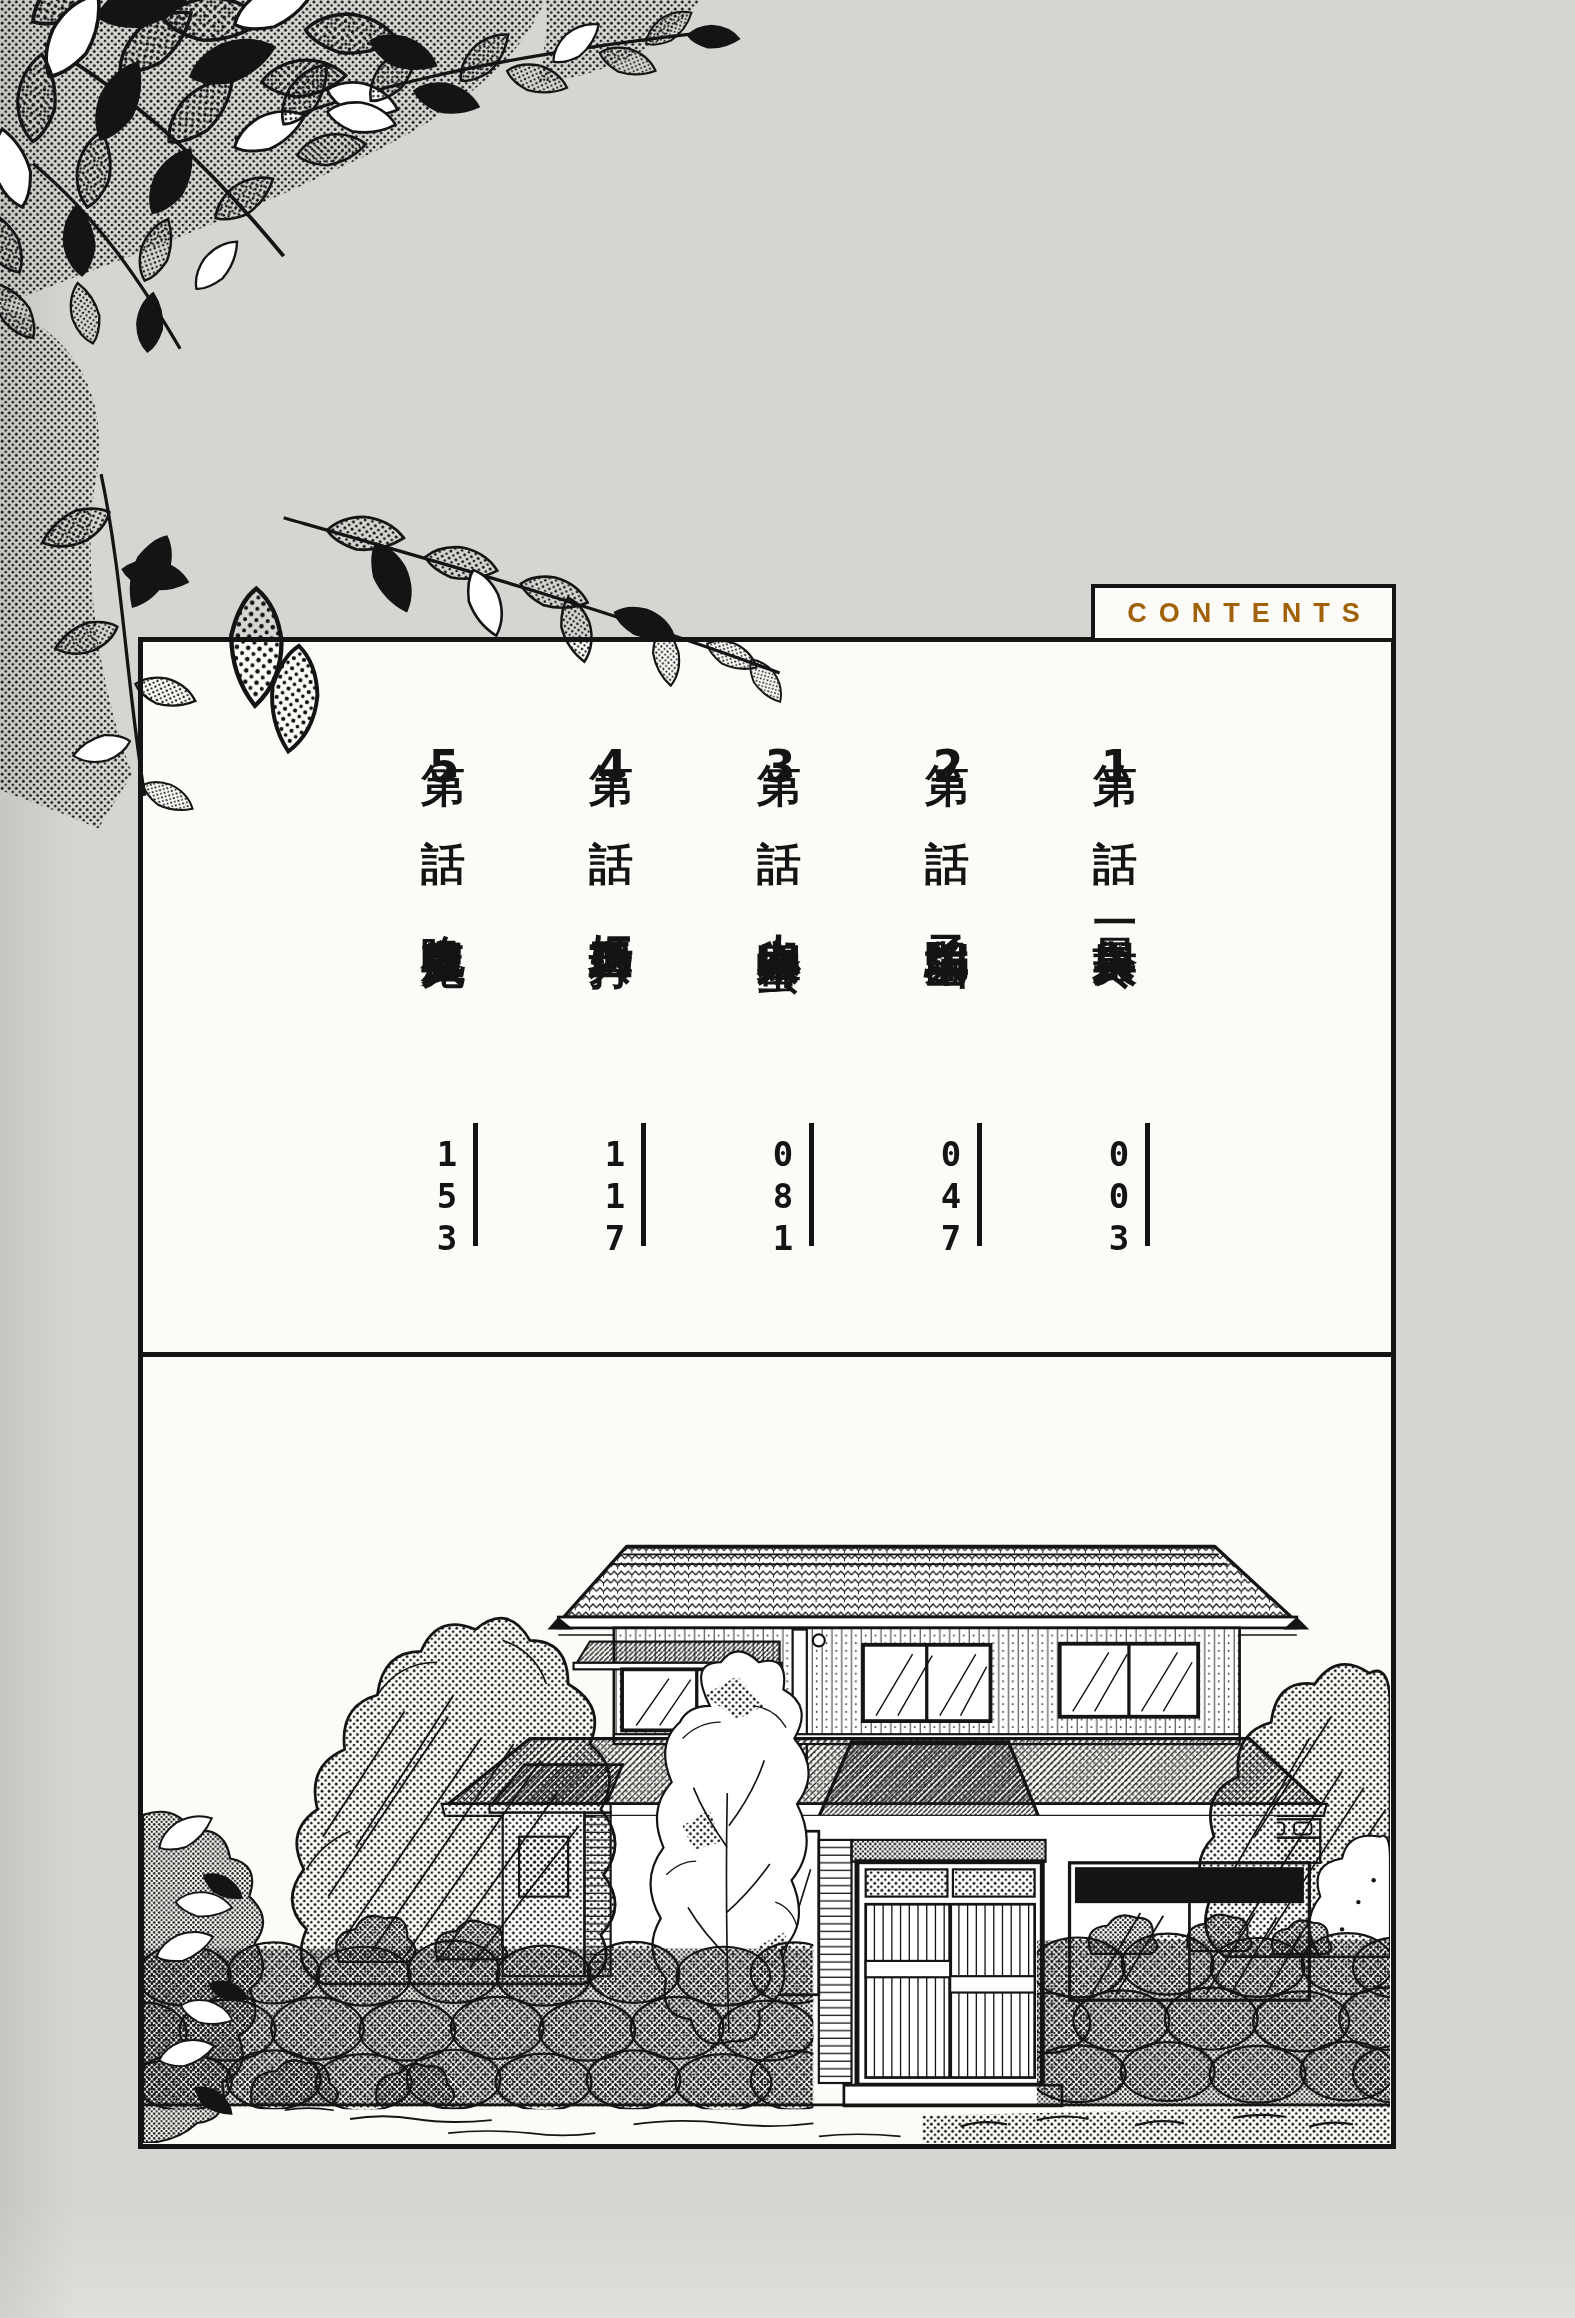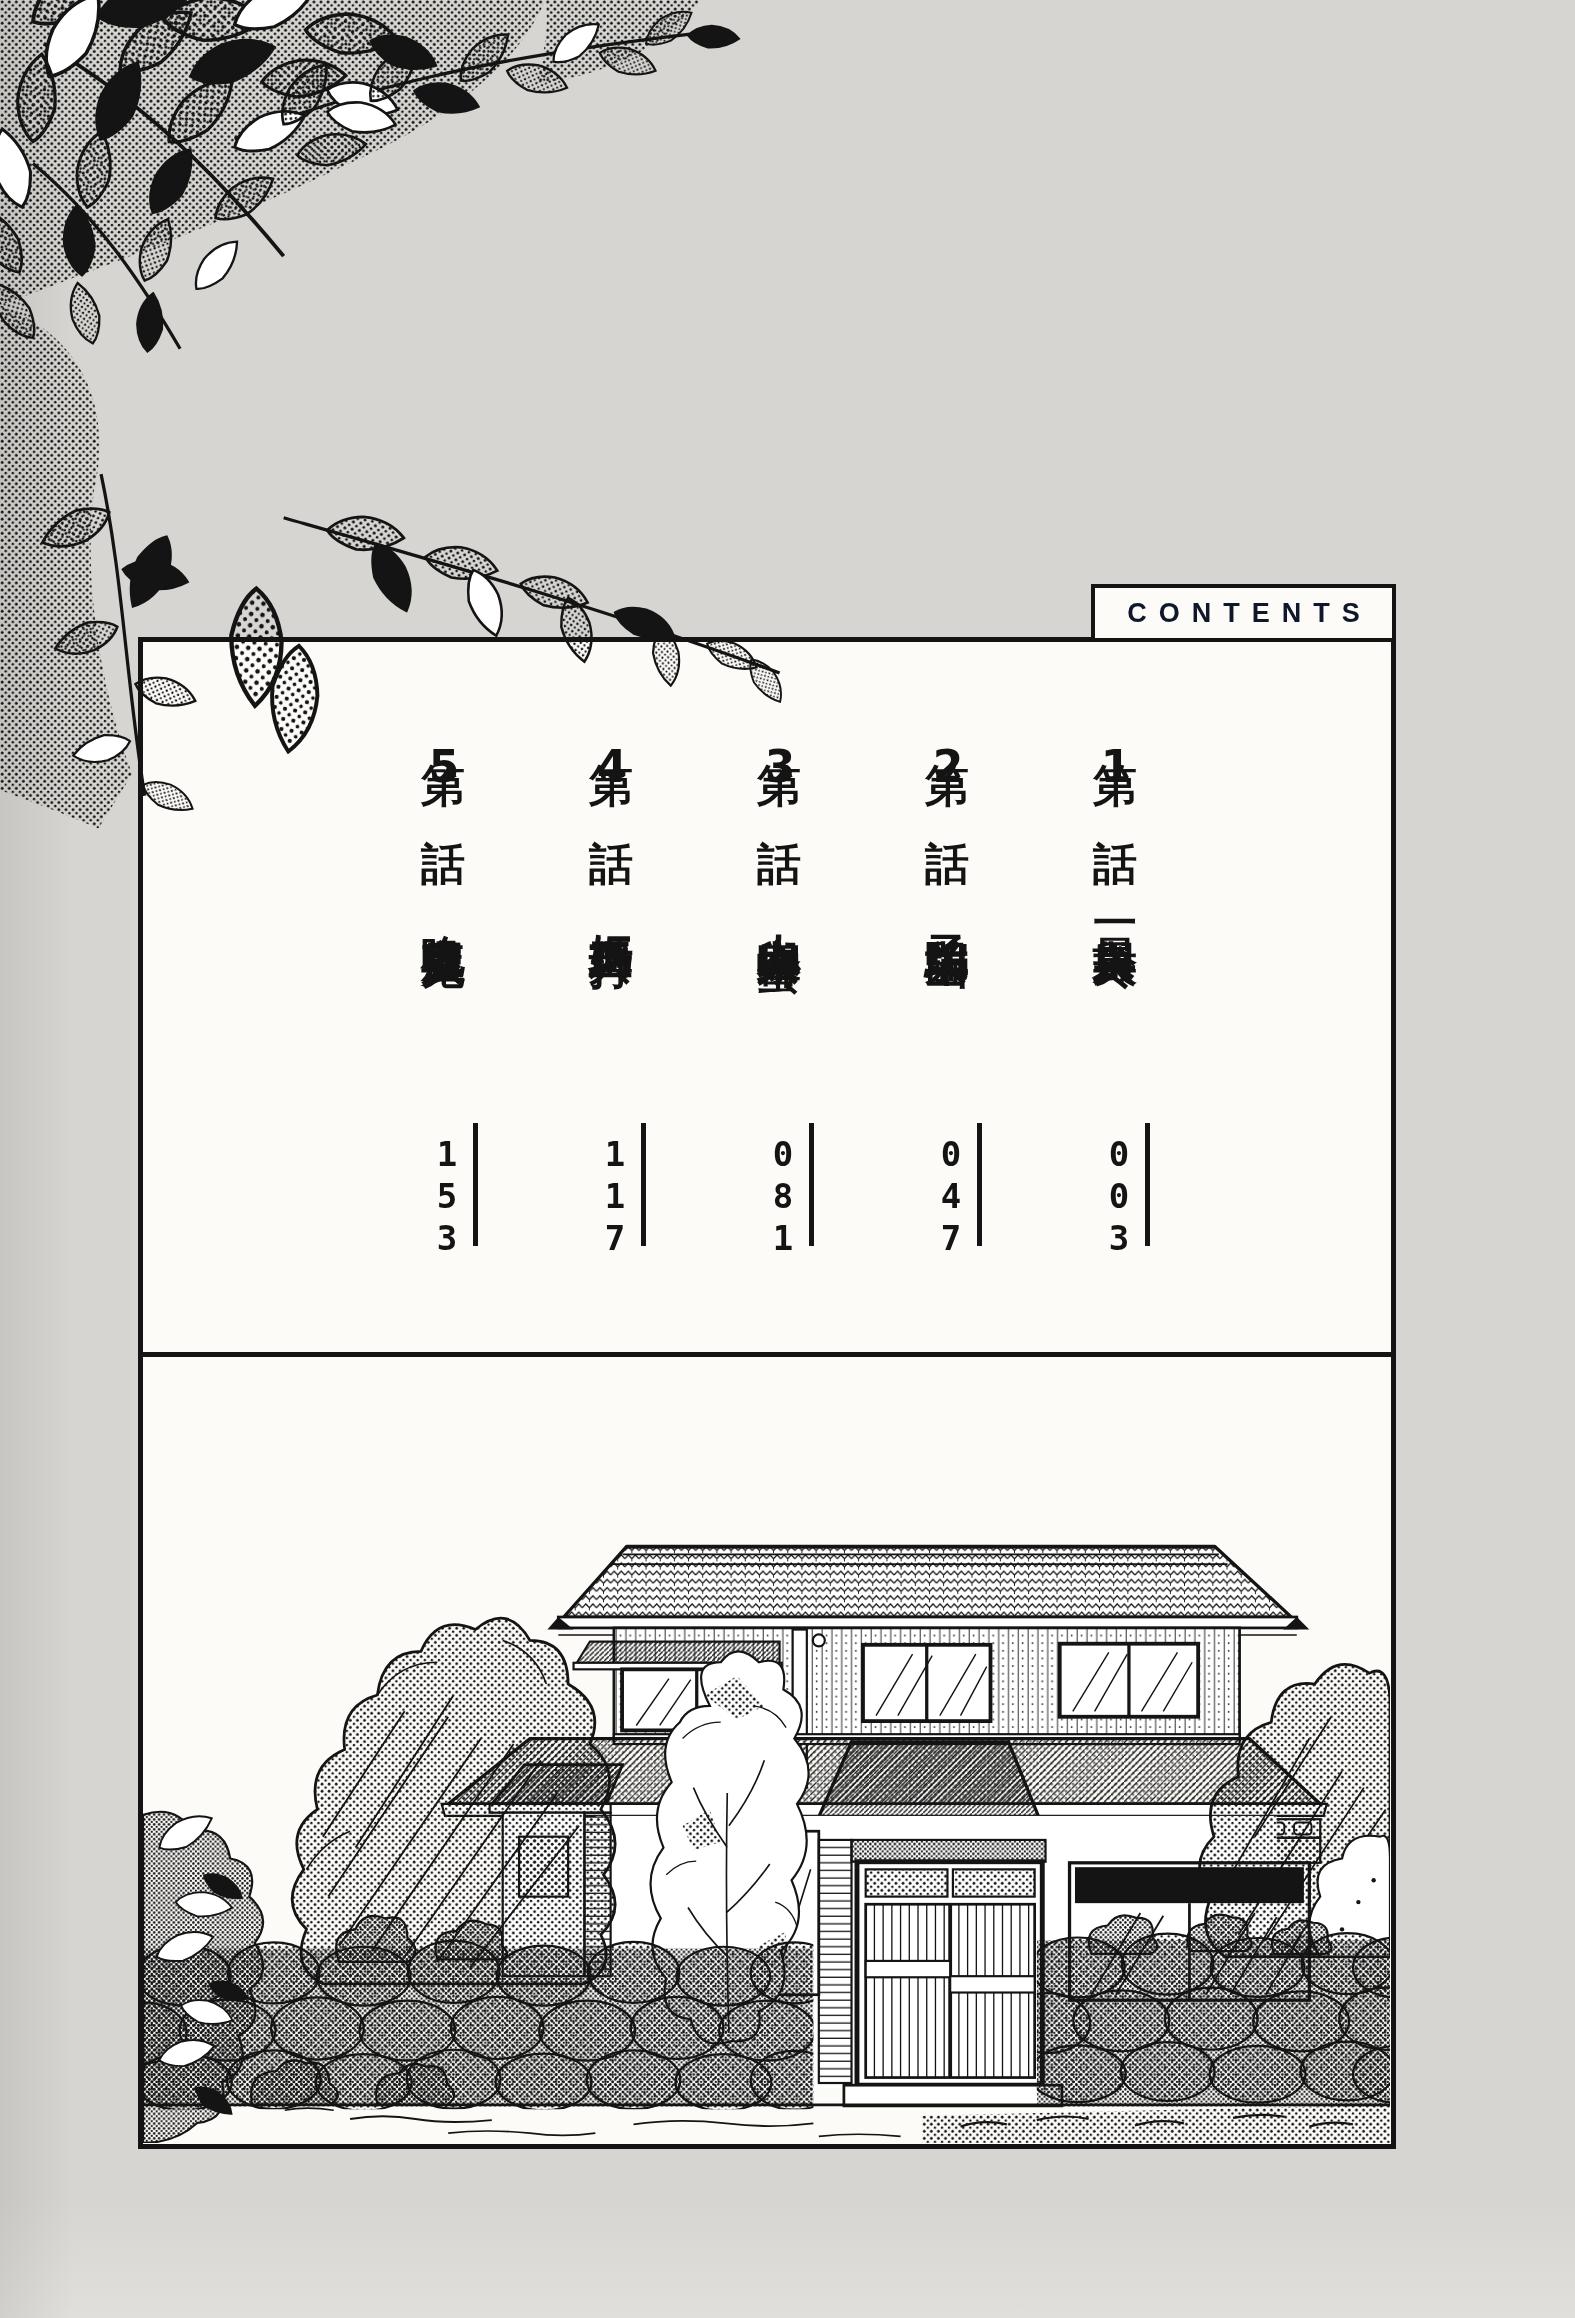--- a/index.html
+++ b/index.html
@@ -18,21 +18,21 @@
   #house-panel{left:138px;top:1352px;width:1258px;height:797px;}
   #contents-box{
     position:absolute;left:1091px;top:584px;width:305px;height:58px;
     background:#fcfbf8;border:4.9px solid #141414;box-sizing:border-box;z-index:2;
     display:flex;align-items:center;justify-content:center;
   }
   #contents-box .label{
     font-family:"Liberation Sans","DejaVu Sans",sans-serif;
     font-weight:bold;font-size:27px;letter-spacing:12px;
     padding-left:12px; 
-    color:#0f172a;white-space:nowrap;
+    color:#a16207;white-space:nowrap;
   }
   #leaves{position:absolute;left:0;top:0;z-index:3;}
   .toc-entry{position:absolute;width:76px;height:621px;}
   .v-text{
     position:absolute;left:50%;transform:translateX(-50%);
     writing-mode:vertical-rl;text-orientation:upright;white-space:nowrap;
     color:#141414;
   }
   .chap{top:86px;font-size:44px;font-weight:700;letter-spacing:13px;}
   .title{top:268px;font-size:44px;font-weight:700;letter-spacing:-2.7px;}

